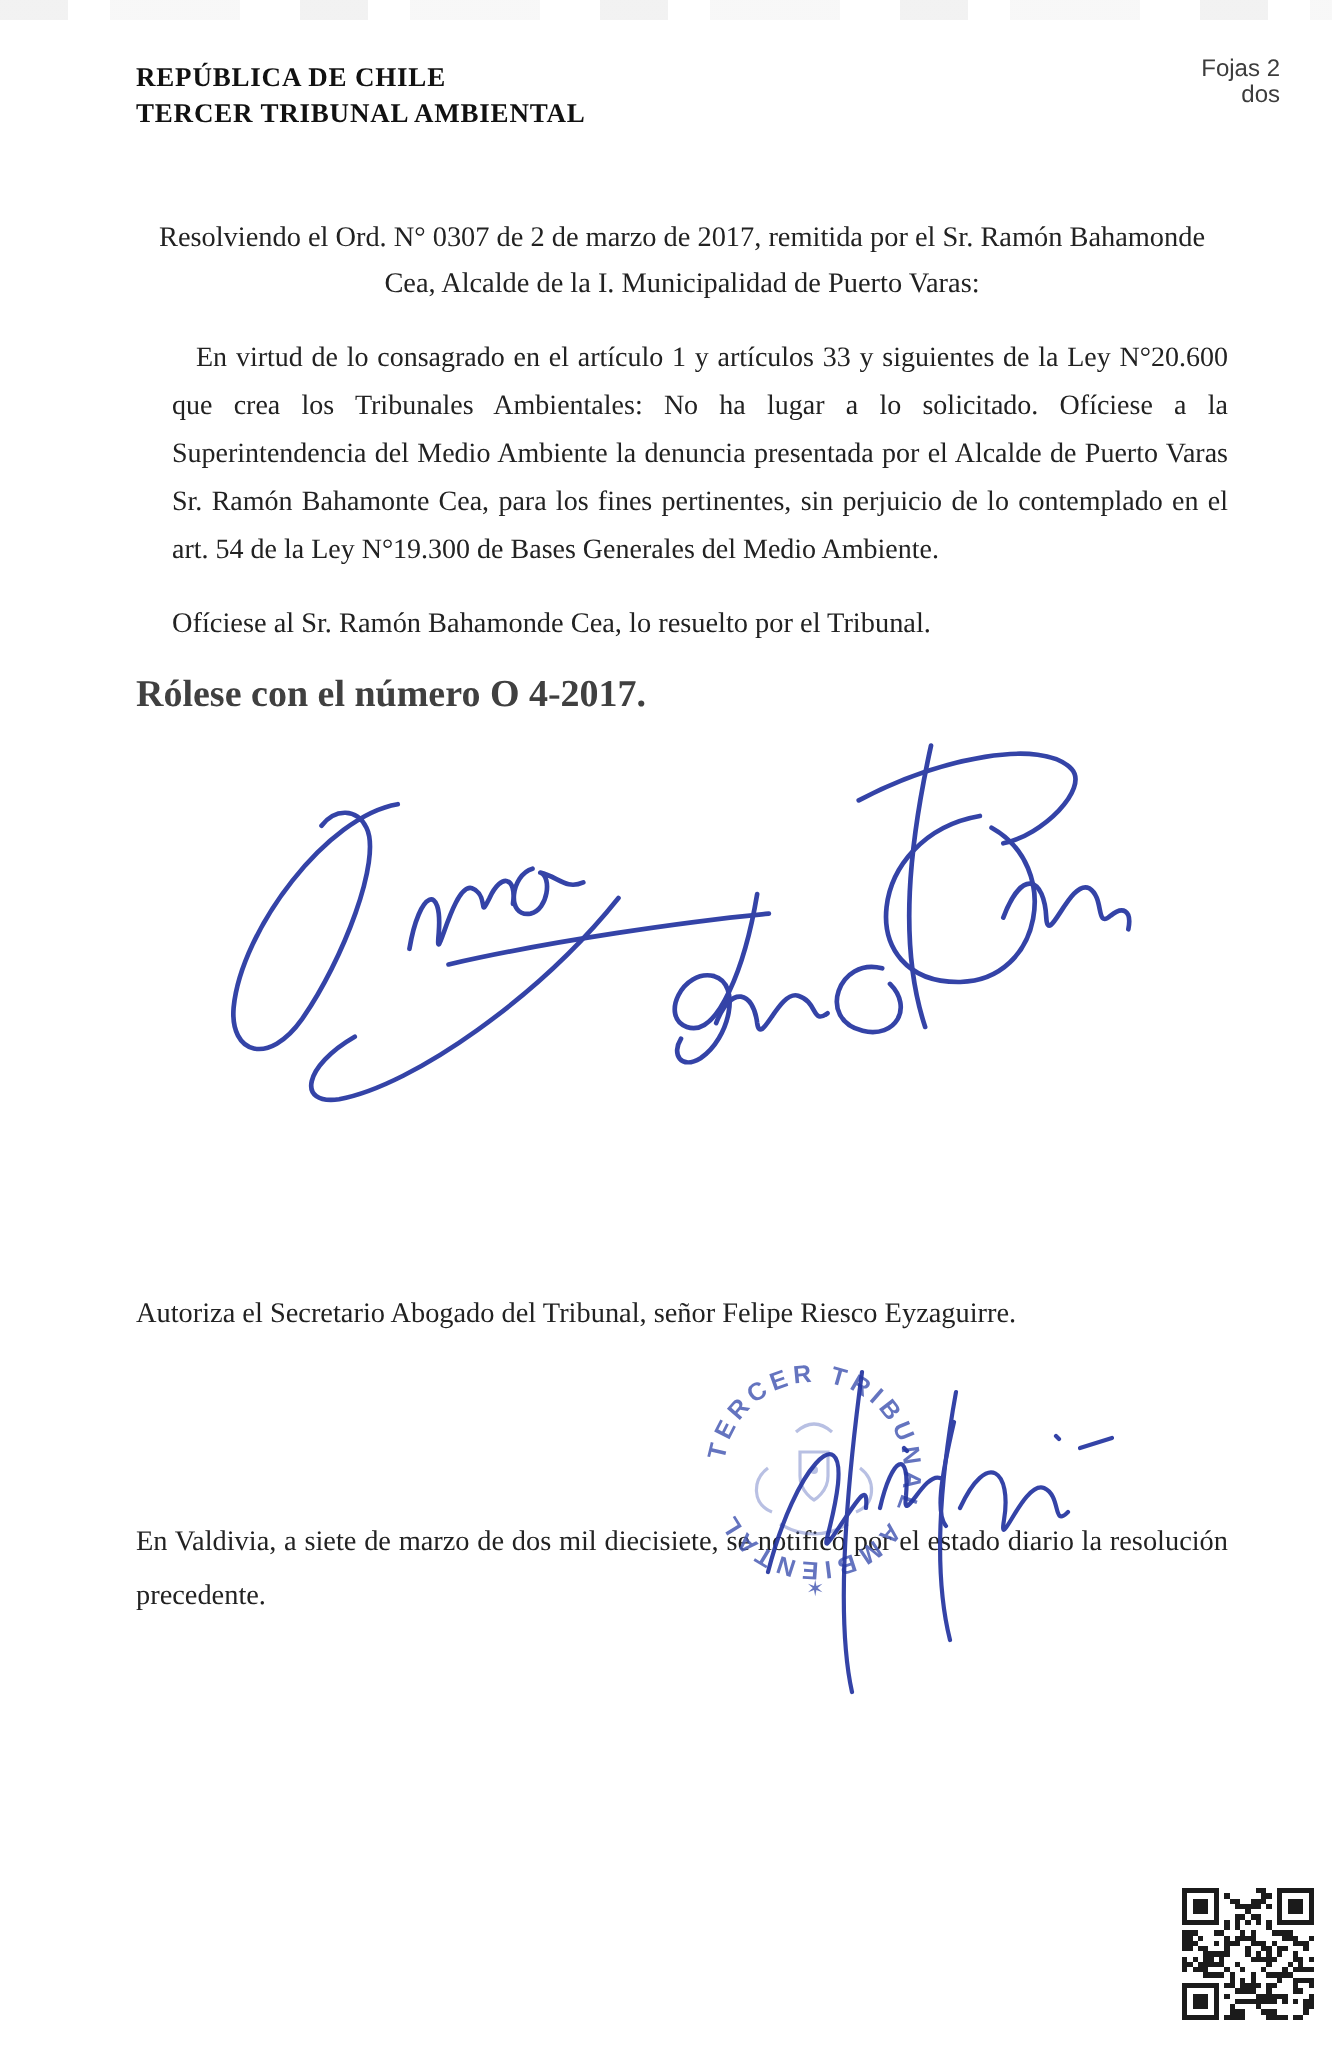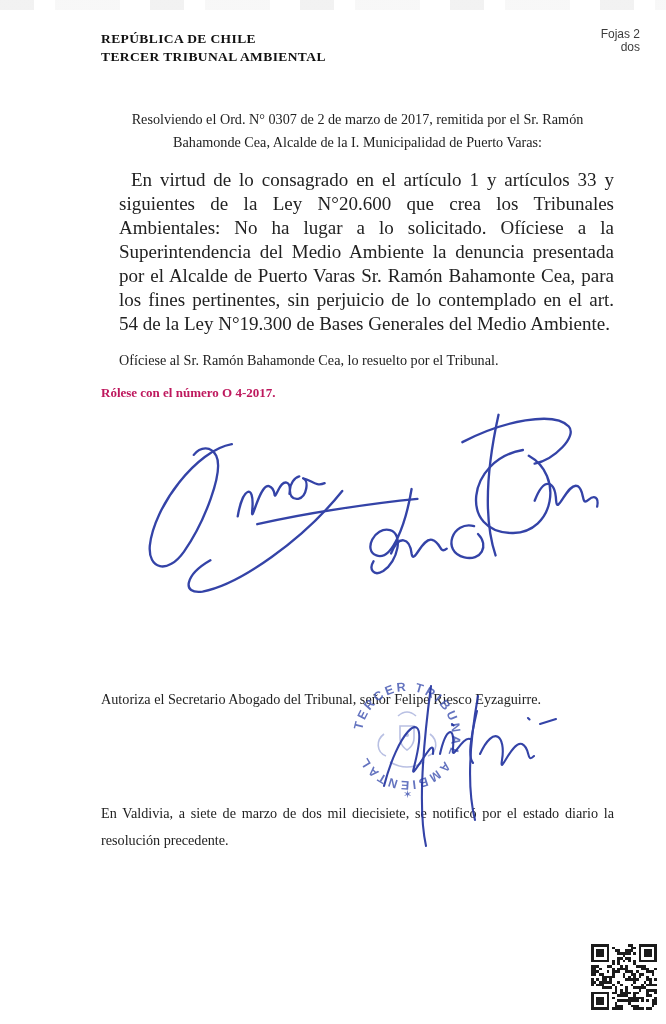--- a/index.html
+++ b/index.html
@@ -12,30 +12,30 @@
     font-family:"Liberation Serif", serif;
     color:#222222;
   }
   .scan-artifact{
     position:absolute;top:0;left:0;width:666px;height:10px;
     background:repeating-linear-gradient(90deg,
       rgba(120,120,120,.28) 0 34px, rgba(255,255,255,0) 34px 55px,
       rgba(140,140,140,.18) 55px 120px, rgba(255,255,255,0) 120px 150px);
     opacity:.35;
   }
-  .content{position:relative;padding:0 52px 0 101px;}
+  .content{position:relative;padding:0 52px 0 68px;}
   .header-row{display:flex;justify-content:space-between;align-items:flex-start;margin-top:30px;}
   .org{font-weight:bold;font-size:13.5px;line-height:18px;letter-spacing:.4px;color:#111;}
   .fojas{font-family:"Liberation Sans", sans-serif;font-size:12px;line-height:13px;color:#3c3c3c;text-align:right;margin-right:-26px;margin-top:-2px;}
   p{margin:0;font-size:14px;}
   .date-line{margin-top:40px;font-size:14.2px;}
   .para-1{margin-top:42px;line-height:23px;font-size:14.2px;text-align:center;}
-  .para-2{margin-top:14px;margin-left:18px;text-indent:12px;line-height:24px;text-align:justify;font-size:19px;}
+  .para-2{margin-top:14px;margin-left:18px;text-indent:12px;line-height:24px;text-align:justify;font-size:14px;}
   .para-oficiese{margin-top:16px;text-indent:18px;font-size:14.2px;}
-  .para-rolese{margin-top:16px;font-weight:bold;font-size:13px;color:#be185d;}
+  .para-rolese{margin-top:16px;font-weight:bold;font-size:19px;color:#404040;}
   .sig-block{position:relative;margin-top:6px;height:210px;margin-left:-14px;}
   .para-pron{margin-top:10px;line-height:25px;font-size:14.2px;max-width:560px;}
   .para-autoriza{margin-top:74px;font-size:14.2px;position:relative;z-index:1;}
   .para-notif{margin-top:92px;line-height:27px;text-align:justify;font-size:14.2px;}
   .stamp-wrap{position:absolute;left:332px;top:658px;width:240px;height:196px;z-index:2;}
   .qr-wrap{position:absolute;left:591px;top:944px;width:66px;height:66px;}
   svg{display:block;}
 </style>
 </head>
 <body>

